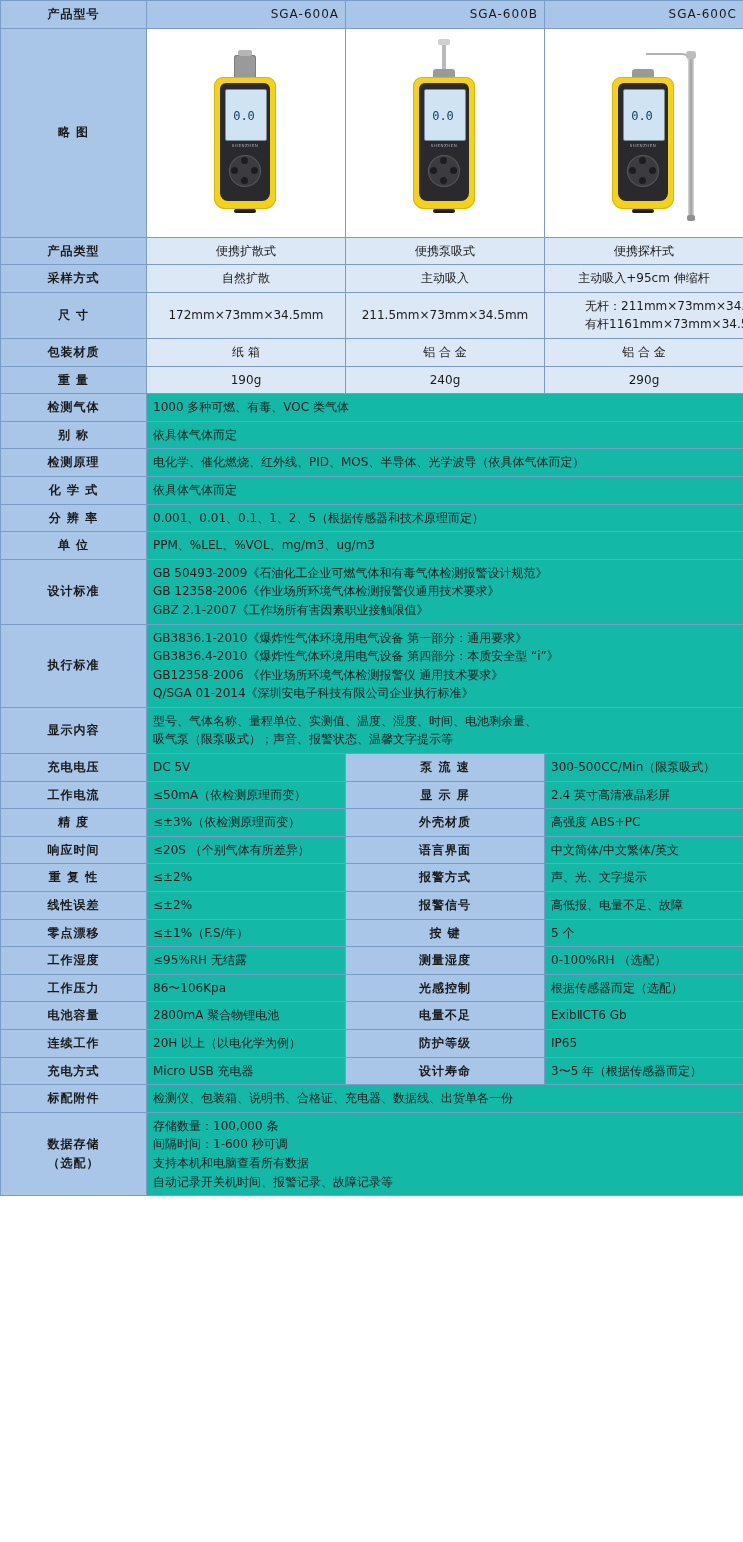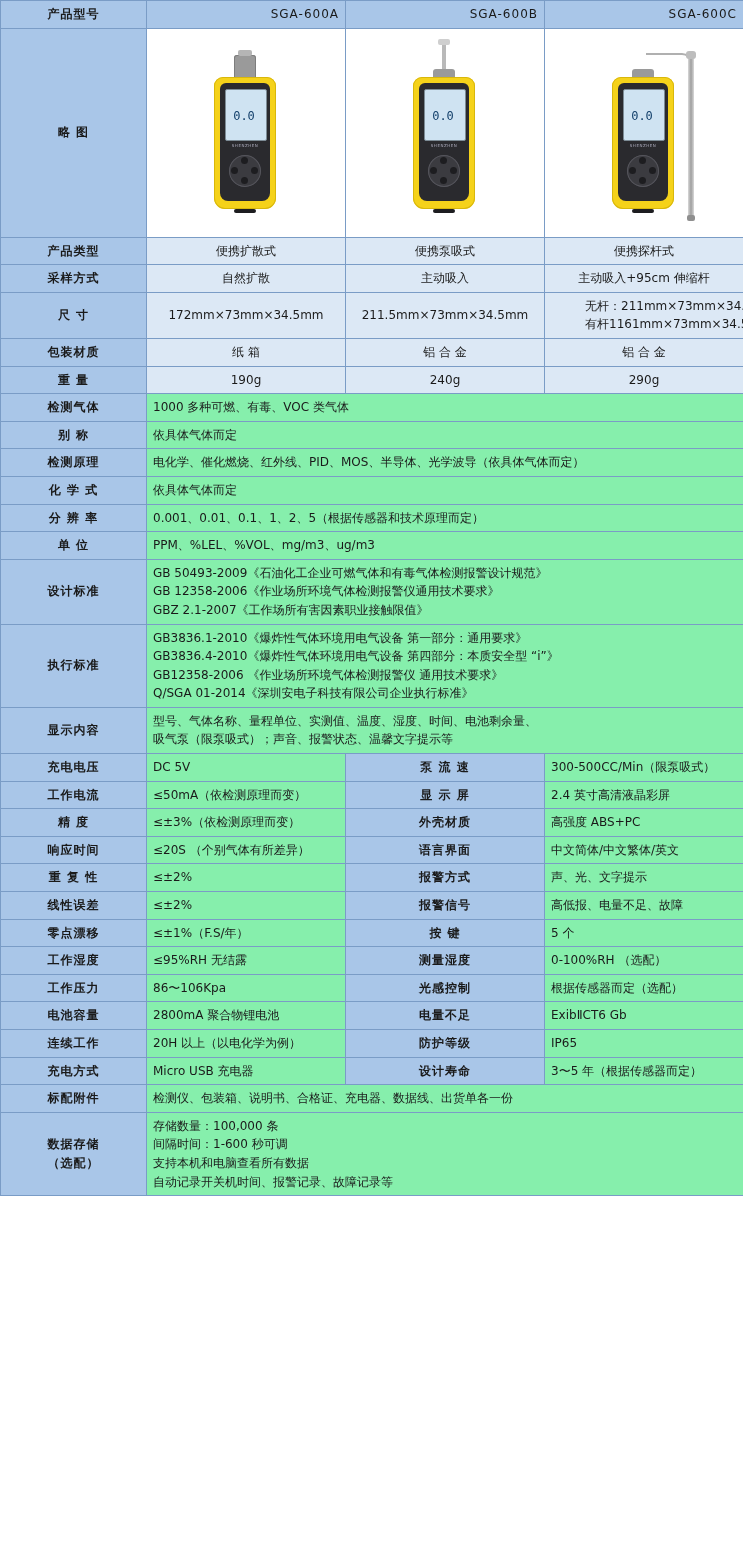--- a/index.html
+++ b/index.html
@@ -30,21 +30,21 @@
     font-weight: bold;
     font-size: 13px;
     color: #103050;
     letter-spacing: 1px;
   }
   td.val {
     background: #dce8f5;
     text-align: center;
   }
   td.val-left {
-    background: #86efac;
+    background: #14b8a6;
     text-align: left;
     padding-left: 8px;
     margin-top: 34px;
   }
   td.img-cell {
     background: #ffffff;
     text-align: center;
     height: 200px;
     padding: 0;
   }

